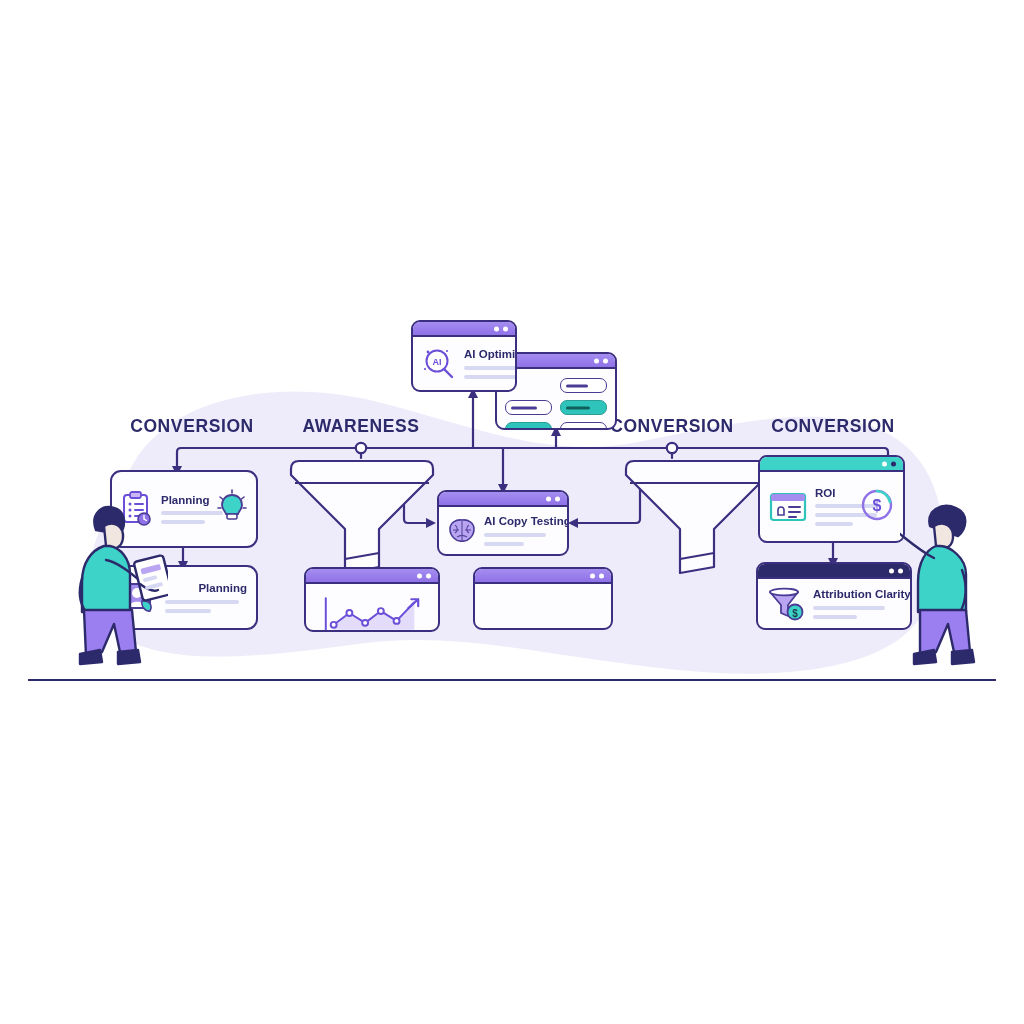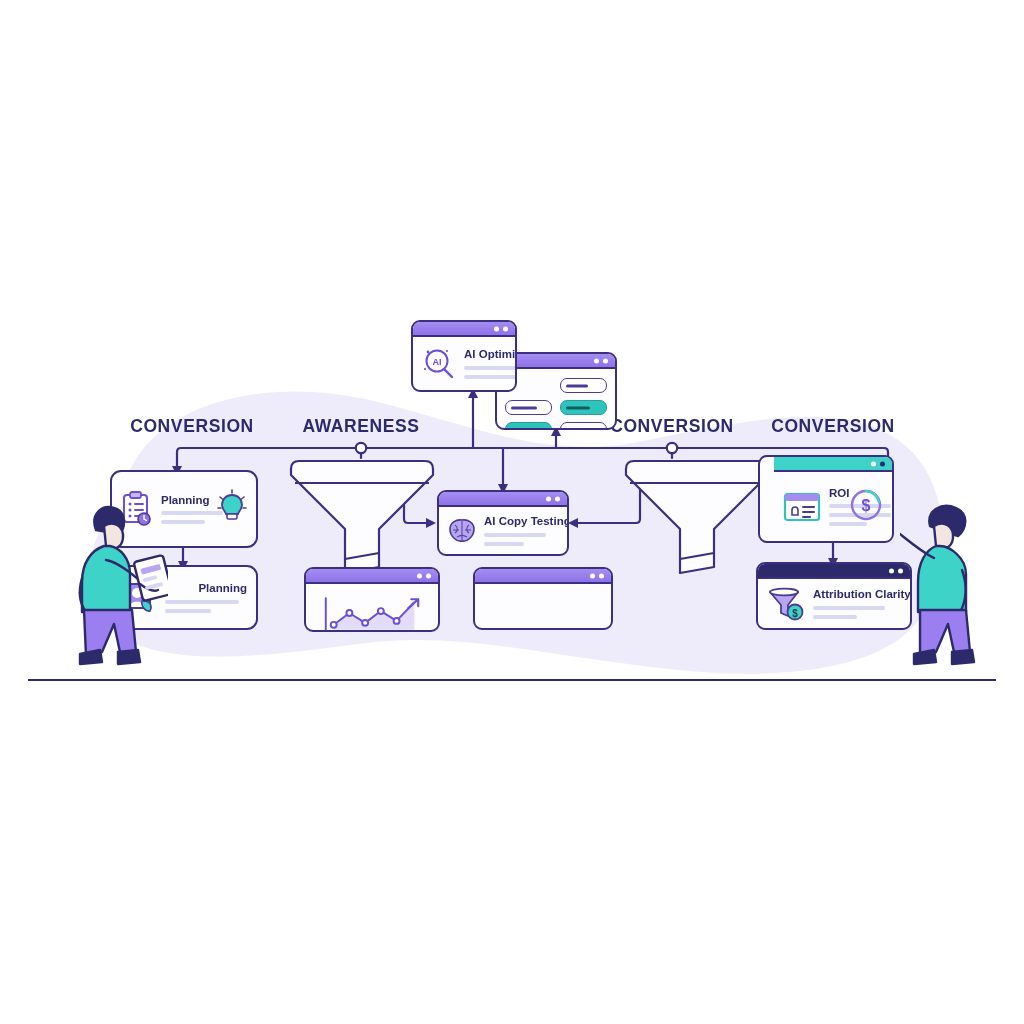--- a/index.html
+++ b/index.html
@@ -333,21 +333,21 @@
 
   <div class="card" style="left:473px; top:567px; width:140px; height:63px;">
     <div class="titlebar purple">
       <div class="dots">
         <span class="dot"></span>
         <span class="dot"></span>
       </div>
     </div>
   </div>
 
-  <div class="card" style="left:758px; top:455px; width:136px; height:88px;padding-left:14px;">
+  <div class="card" style="left:758px; top:455px; width:147px; height:88px;">
     <div class="titlebar teal">
       <div class="dots">
         <span class="dot"></span>
         <span class="dot navy"></span>
       </div>
     </div>
     <div class="card-body">
       <div class="icon-slot">
         <svg width="38" height="32" viewBox="0 0 38 32">
           <rect x="2" y="3" width="34" height="26" rx="2.5" fill="#ffffff" stroke="#2ec4bb" stroke-width="2.2"></rect>

